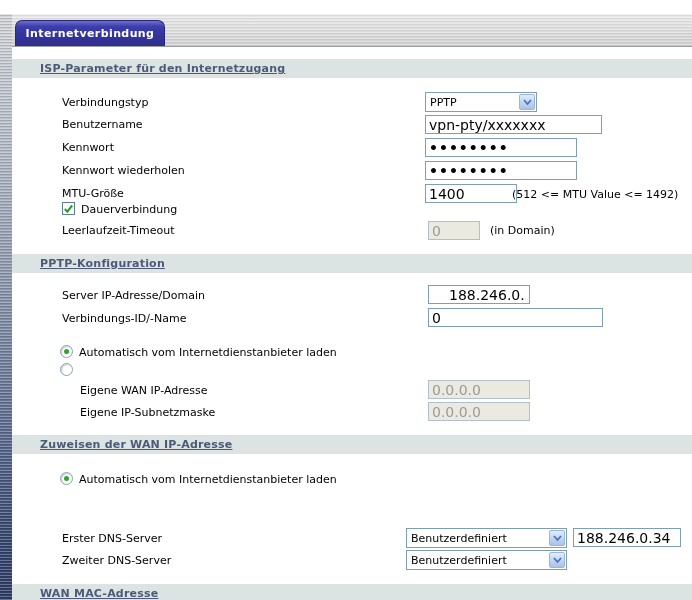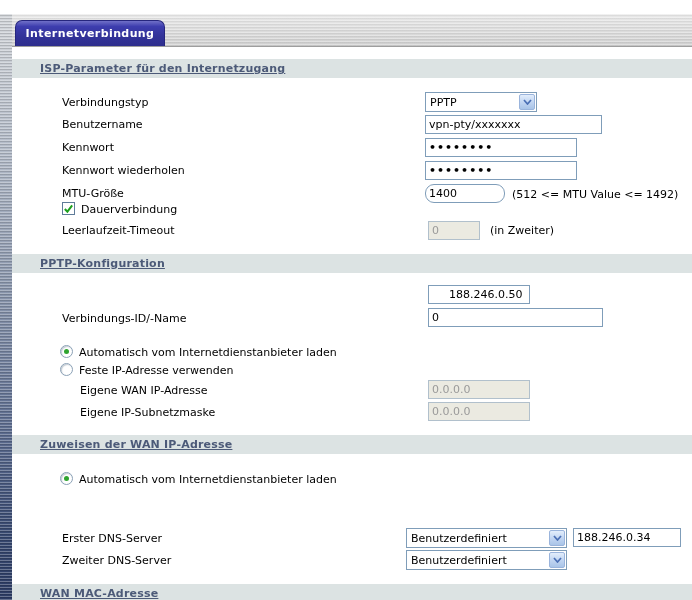--- a/index.html
+++ b/index.html
@@ -31,21 +31,21 @@
 
   
   .band{position:absolute;left:12px;width:680px;height:19px;background:#dce3e3;
         color:#4c5a78;font-weight:bold;line-height:19px;padding-left:28px;
         box-sizing:border-box;letter-spacing:.2px;text-decoration:underline;}
 
   .lbl{position:absolute;color:#000;white-space:nowrap;line-height:13px;text-align:right;}
   .note{position:absolute;color:#000;white-space:nowrap;line-height:13px;}
 
   .txt{position:absolute;height:19px;box-sizing:border-box;border:1px solid #7f9db9;
-       background:#fff;font-family:"DejaVu Sans",sans-serif;font-size:11px;
+       background:#fff;font-family:"DejaVu Sans",sans-serif;font-size:14px;
        padding:1px 3px;color:#000;}
   .txt.pwd{font-weight:bold;letter-spacing:1px;}
   .txt:disabled,.txt.dis{background:#ebeae1;border:1px solid #b1c0cc;color:#9a9a9a;}
 
   
   .combo{position:absolute;height:20px;box-sizing:border-box;border:1px solid #7f9db9;
          background:#fff;cursor:default;text-align:center;}
   .combo-text{position:absolute;left:4px;top:3px;white-space:nowrap;}
   .combo-btn{position:absolute;right:1px;top:1px;bottom:1px;width:16px;
          background:linear-gradient(180deg,#e3eefc,#c2d6f2 50%,#a9c4e8);
@@ -90,48 +90,48 @@
   <div class="lbl" style="left:62px;top:104px">Benutzername</div>
   <input class="txt" style="left: 425px; top: 101px; width: 177px;" value="vpn-pty/xxxxxxx">
 
   <div class="lbl" style="left:62px;top:127px">Kennwort</div>
   <input class="txt pwd" style="left: 425px; top: 124px; width: 152px;" value="••••••••">
 
   <div class="lbl" style="left:62px;top:150px">Kennwort wiederholen</div>
   <input class="txt pwd" style="left: 425px; top: 147px; width: 152px;" value="••••••••">
 
   <div class="lbl" style="left:62px;top:173px">MTU-Größe</div>
-  <input class="txt" style="left: 425px; top: 170px; width: 80px; border-radius: 9px;" value="1400">
+  <input class="txt" style="left: 425px; top: 170px; width: 92px;" value="1400">
   <div class="note" style="left:512px;top:174px">(512 &lt;= MTU Value &lt;= 1492)</div>
 
   <div class="chk" style="left:62px;top:188px">
     <svg width="11" height="11" viewBox="0 0 12 12">
         <path d="M2 6.5 L4.8 9.5 L10 2.5" fill="none" stroke="#1ea01e" stroke-width="2.2"></path>
       </svg>
   </div>
   <div class="lbl" style="left:81px;top:189px">Dauerverbindung</div>
 
   <div class="lbl" style="left:62px;top:210px">Leerlaufzeit-Timeout</div>
   <input class="txt dis" style="left: 428px; top: 207px; width: 52px;" disabled="" value="0">
-  <div class="note" style="left:490px;top:210px">(in Zweiter)</div>
+  <div class="note" style="left:490px;top:210px">(in Domain)</div>
 
   <div class="band" style="top:240px">PPTP-Konfiguration</div>
 
+  <div class="lbl" style="left:62px;top:275px">Server IP-Adresse/Domain</div>
   <input class="txt" style="left: 428px; top: 271px; width: 102px; padding-left: 20px;" value="188.246.0.50">
 
   <div class="lbl" style="left:62px;top:298px">Verbindungs-ID/-Name</div>
   <input class="txt" style="left: 428px; top: 294px; width: 175px;" value="0">
 
   <div class="rad" style="left:60px;top:331px">
     <span class="dot"></span>
   </div>
   <div class="lbl" style="left:79px;top:332px">Automatisch vom Internetdienstanbieter laden</div>
 
   <div class="rad" style="left:60px;top:349px"></div>
-  <div class="lbl" style="left:79px;top:350px">Feste IP-Adresse verwenden</div>
 
   <div class="lbl" style="left:80px;top:370px">Eigene WAN IP-Adresse</div>
   <input class="txt dis" style="left: 428px; top: 366px; width: 102px;" disabled="" value="0.0.0.0">
 
   <div class="lbl" style="left:80px;top:392px">Eigene IP-Subnetzmaske</div>
   <input class="txt dis" style="left: 428px; top: 388px; width: 102px;" disabled="" value="0.0.0.0">
 
   <div class="band" style="top:421px">Zuweisen der WAN IP-Adresse</div>
 
   <div class="rad" style="left:60px;top:458px">

